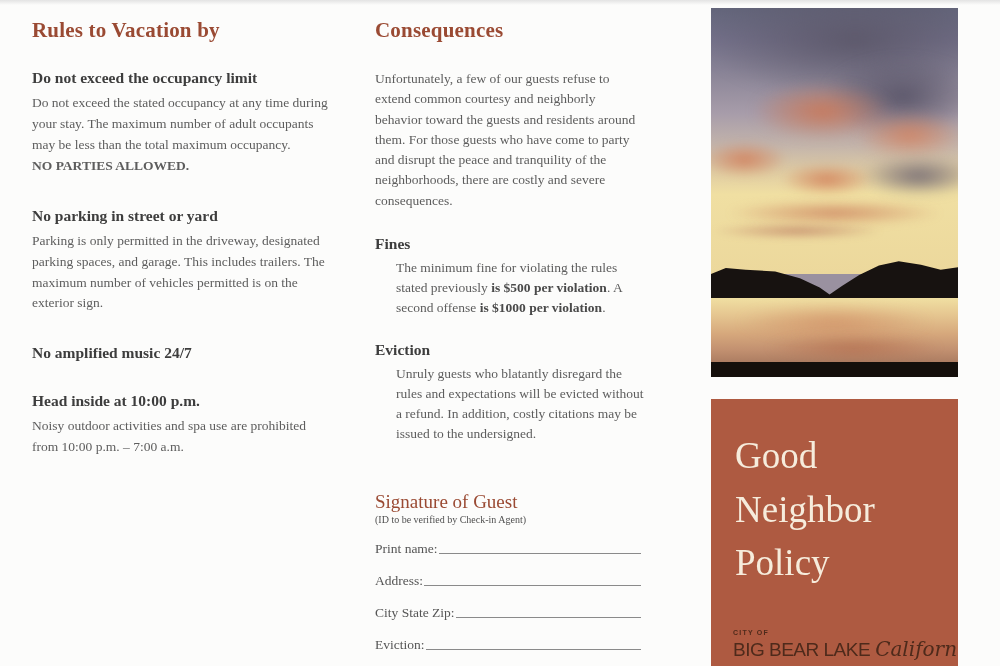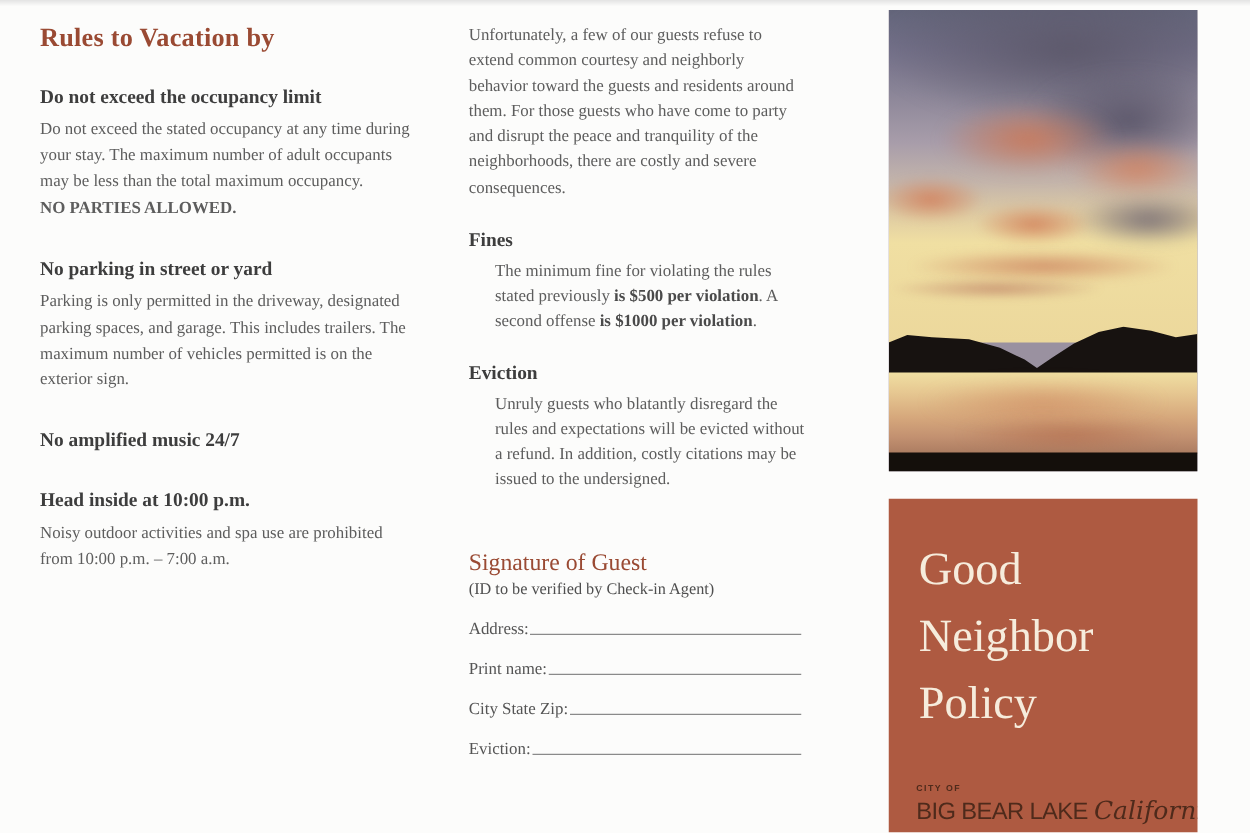--- a/index.html
+++ b/index.html
@@ -33,21 +33,21 @@
   .bold-line{font-weight:bold;color:#474747;}
 
   .col-mid .sec{margin-top:18px;}
   .col-mid .sec p{line-height:1.5;margin-left:21px;}
   .col-mid .intro{font-size:13.5px;color:var(--body);line-height:1.5;margin:0;}
   .col-mid .sec h2{margin-bottom:5px;}
   .inline-bold{font-weight:bold;color:#4a4a4a;}
 
   .sig-block{margin-top:46px;}
   .sig-title{font-size:19px;font-weight:normal;color:var(--brick);margin:0;}
-  .sig-sub{font-size:13px;color:#4f4f4f;margin:1px 0 4px 0;}
+  .sig-sub{font-size:10px;color:#4f4f4f;margin:1px 0 4px 0;}
   .field{display:flex;align-items:flex-end;margin-top:15px;height:17px;}
   .field .label{font-size:13.5px;color:#555;white-space:nowrap;}
   .field .line{flex:1;border-bottom:1px solid #8a8a8a;height:1px;margin:0 4px 3px 1px;}
 
   
   .photo{position:absolute;left:711px;top:8px;width:247px;height:369px;overflow:hidden;background:#9a91a0;}
   .photo>div{position:absolute;}
   .sky{left:0;top:0;width:100%;height:72%;
     background:linear-gradient(180deg,#63657a 0%,#74718a 12%,#8d8799 26%,#a89daa 40%,#c4b5ab 52%,#e0cda3 62%,#f0dfa2 70%,#ecd89c 100%);}
   .cloud{border-radius:50%;filter:blur(6px);}
@@ -105,42 +105,43 @@
 
   <div class="sec">
     <h2>Head inside at 10:00 p.m.</h2>
     <p>Noisy outdoor activities and spa use are prohibited from 10:00 p.m. – 7:00 a.m.</p>
   </div>
 
 
 </div>
 
 <div class="col col-mid">
+  <h1 class="col-title">Consequences</h1>
   <p class="intro">Unfortunately, a few of our guests refuse to extend common courtesy and neighborly behavior toward the guests and residents around them. For those guests who have come to party and disrupt the peace and tranquility of the neighborhoods, there are costly and severe consequences.</p>
 
   <div class="sec" style="margin-top:24px;">
     <h2>Fines</h2>
     <p><span>The minimum fine for violating the rules stated previously </span><span class="inline-bold">is $500 per violation</span><span>. A second offense </span><span class="inline-bold">is $1000 per violation</span><span>.</span></p>
   </div>
 
   <div class="sec" style="margin-top:22px;">
     <h2>Eviction</h2>
     <p>Unruly guests who blatantly disregard the rules and expectations will be evicted without a refund. In addition, costly citations may be issued to the undersigned.</p>
   </div>
 
   <div class="sig-block">
     <h1 class="sig-title">Signature of Guest</h1>
     <div class="sig-sub">(ID to be verified by Check-in Agent)</div>
 
     <div class="field">
-      <span class="label">Address:</span>
+      <span class="label">Print name:</span>
       <span class="line"></span>
     </div>
     <div class="field">
-      <span class="label">Print name:</span>
+      <span class="label">Address:</span>
       <span class="line"></span>
     </div>
     <div class="field">
       <span class="label">City State Zip:</span>
       <span class="line"></span>
     </div>
     <div class="field">
       <span class="label">Eviction:</span>
       <span class="line"></span>
     </div>

